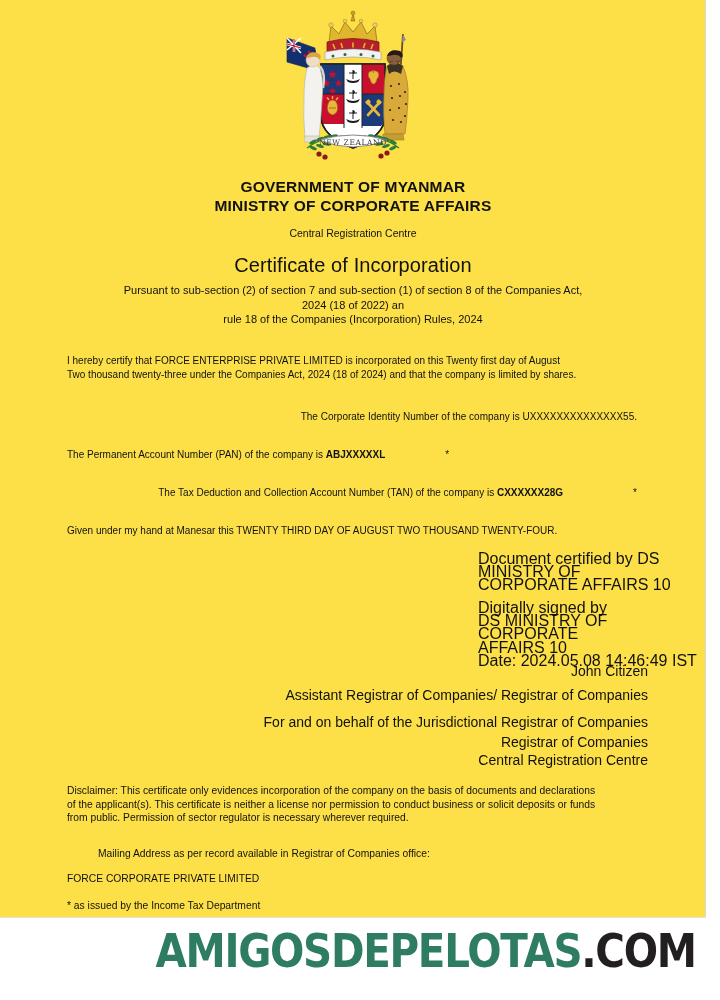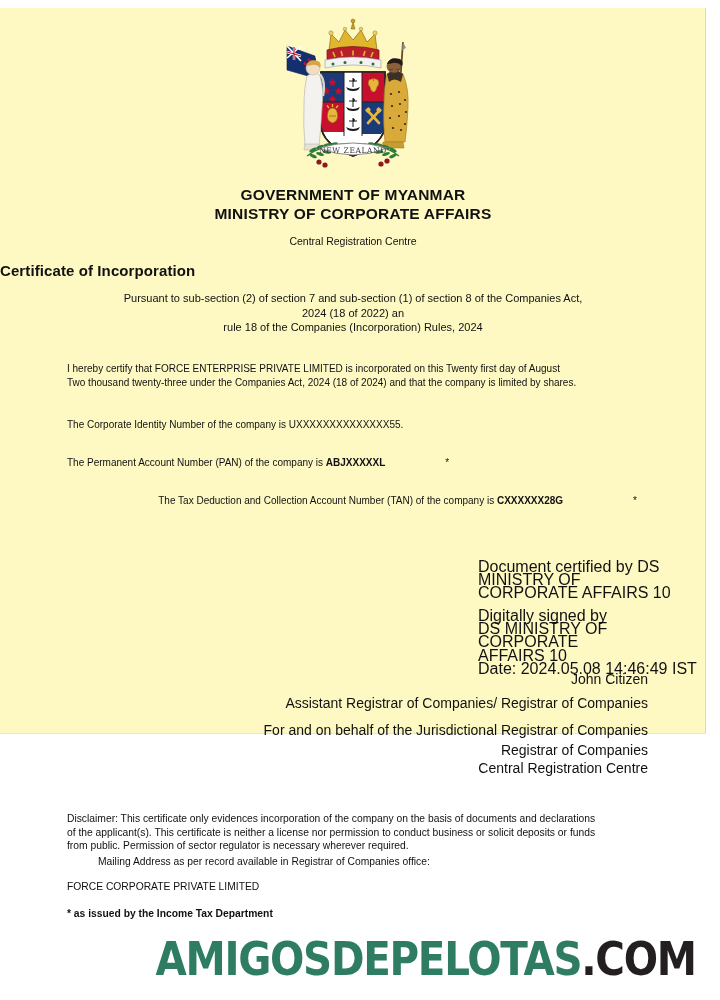--- a/index.html
+++ b/index.html
@@ -15,24 +15,24 @@
     overflow: hidden;
     font-family: "Liberation Sans", sans-serif;
     color: #111111;
     -webkit-font-smoothing: antialiased;
   }
 
   
   .page {
     position: absolute;
     left: 0;
-    top: 8px;
-    width: 706px;
-    height: 726px;
-    background: #fef9c3;
+    top: 0;
+    width: 706px;
+    height: 918px;
+    background: #fde047;
     border-right: 1px solid #d8d8d8;
     border-bottom: 1px solid #e4e4e4;
     box-sizing: border-box;
   }
   .page-gutter {
     position: absolute;
     left: 706px;
     top: 0;
     width: 14px;
     height: 1000px;
@@ -72,22 +72,23 @@
     width: 706px;
     text-align: center;
     font-size: 10.5px;
     line-height: 13px;
   }
   .cert-title {
     position: absolute;
     left: 0;
     top: 254px;
     width: 706px;
-    font-size: 15px;
-    font-weight: bold;
+    text-align: center;
+    font-size: 20px;
+    font-weight: normal;
     letter-spacing: 0.1px;
   }
   .pursuant {
     position: absolute;
     left: 88px;
     top: 283px;
     width: 530px;
     text-align: center;
     font-size: 11px;
     line-height: 14.6px;
@@ -95,21 +96,21 @@
 
   
   .body-block {
     position: absolute;
     left: 67px;
     width: 570px;
     font-size: 10px;
     line-height: 13.8px;
   }
   .p-certify { top: 354px; }
-  .p-cin     { top: 410px; }
+  .p-cin     { top: 410px; text-align: right; }
   .p-pan     { top: 448px; }
   .p-tan     { top: 486px; text-align: right; }
   .p-given   { top: 524px; }
   .b { font-weight: bold; }
   .ast { display: inline-block; margin-left: 60px; }
   .ast-tan { display: inline-block; margin-left: 70px; }
 
   
   .sig-block {
     position: absolute;
@@ -135,24 +136,24 @@
   .rl-crc       { top: 752px; }
 
   
   .foot-block {
     position: absolute;
     left: 67px;
     width: 570px;
     font-size: 10.3px;
     line-height: 13.6px;
   }
-  .f-disclaimer { top: 784px; margin-top: 20px; }
+  .f-disclaimer { top: 784px; }
   .f-mailing    { top: 847px; padding-left: 31px; }
   .f-company    { top: 872px; }
-  .f-asissued   { top: 899px; font-weight: bold; }
+  .f-asissued   { top: 899px; }
 
   
   .watermark {
     position: absolute;
     left: 0;
     top: 925px;
     width: 706px;
     text-align: right;
     padding-right: 12px;
     box-sizing: border-box;
@@ -349,20 +350,21 @@
   </div>
 
   <div class="body-block p-pan">
     <span>The Permanent Account Number (PAN) of the company is </span><span class="b">ABJXXXXXL</span><span class="ast">*</span>
   </div>
 
   <div class="body-block p-tan">
     <span>The Tax Deduction and Collection Account Number (TAN) of the company is </span><span class="b">CXXXXXX28G</span><span class="ast-tan">*</span>
   </div>
 
+  <div class="body-block p-given">Given under my hand at Manesar this TWENTY THIRD DAY OF AUGUST TWO THOUSAND TWENTY-FOUR.</div>
 
   <div class="sig-block sig-certified">
     <div>Document certified by DS</div>
     <div>MINISTRY OF</div>
     <div>CORPORATE AFFAIRS 10</div>
   </div>
 
   <div class="sig-block sig-digital">
     <div>Digitally signed by</div>
     <div>DS MINISTRY OF CORPORATE</div>

